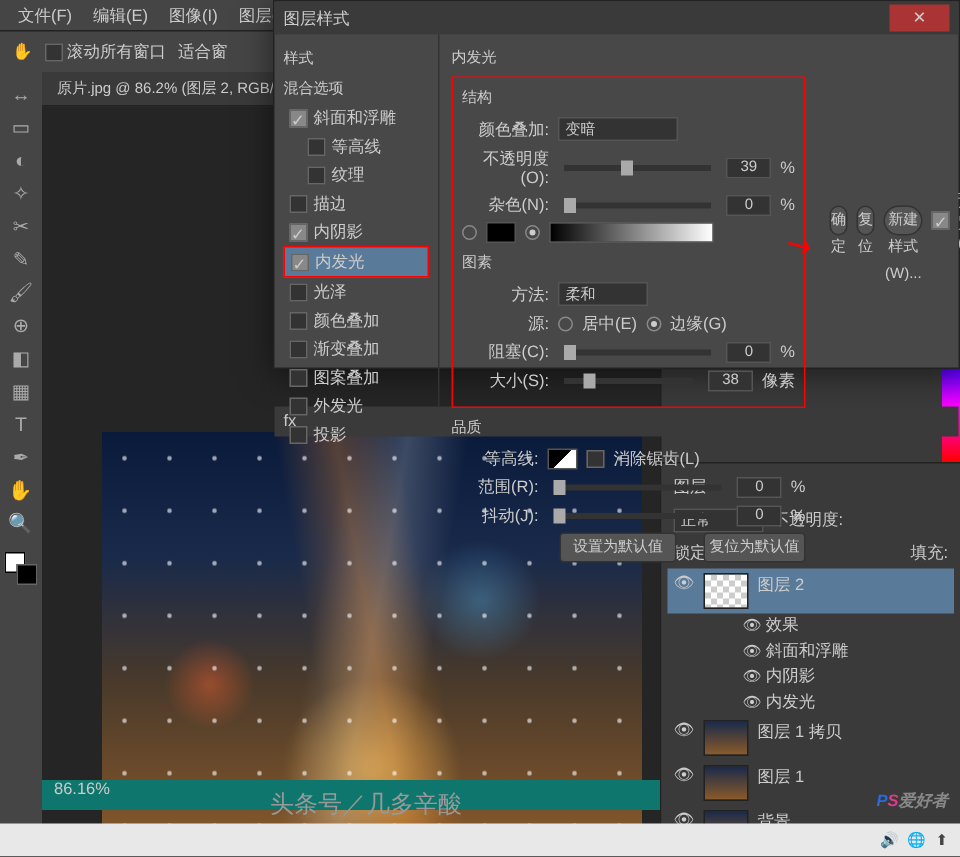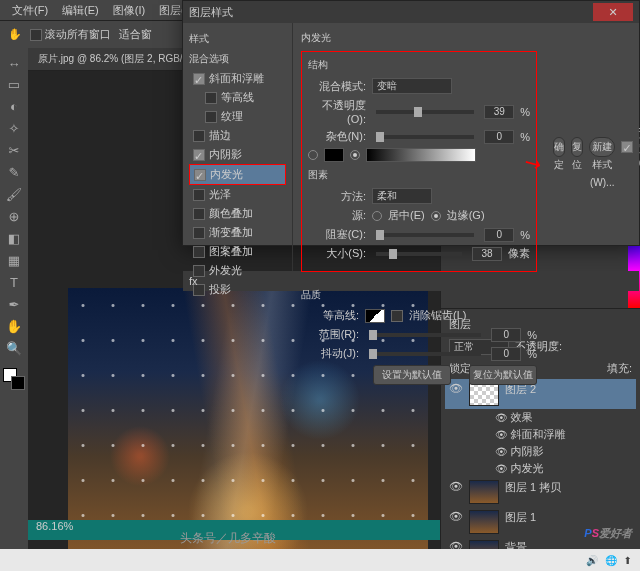--- a/index.html
+++ b/index.html
@@ -37,21 +37,21 @@
 .dlg-title{background:#3a3a3a;height:22px;display:flex;align-items:center;justify-content:space-between;padding:0 6px}
 .dlg-close{width:40px;height:18px;background:#a33;text-align:center;line-height:18px}
 .dlg-body{display:flex;height:248px}
 .dlg-styles{width:110px;padding:6px;border-right:1px solid #333}
 .style-hdr{padding:3px 0;font-size:10px}
 .style-item{display:flex;align-items:center;gap:4px;padding:2px 4px;font-size:10px}
 .style-item.sel{background:#5a7a9a}
 .red-box{border:1px solid red}
 .dlg-mid{flex:1;padding:8px;position:relative}
 .section-title{font-size:10px;margin-bottom:6px}
-.struct-box{border:1px solid red;padding:6px;margin-bottom:16px}
+.struct-box{border:1px solid red;padding:6px;margin-bottom:6px}
 .param-row{display:flex;align-items:center;gap:6px;margin:4px 0;font-size:10px}
 .param-row label{width:58px;text-align:right}
 .slider{flex:1;height:4px;background:#333;position:relative;margin:0 4px}
 .slider .knob{position:absolute;top:-3px;width:8px;height:10px;background:#aaa}
 .numbox{width:30px;height:14px;background:#333;border:1px solid #555;text-align:center;font-size:10px}
 .dropdown{height:16px;background:#333;border:1px solid #555;padding:0 4px;font-size:10px;display:flex;align-items:center}
 .gradient{width:110px;height:14px;background:linear-gradient(90deg,#000,#fff);border:1px solid #555}
 .color-sw{width:20px;height:14px;background:#000;border:1px solid #555}
 .radio{width:10px;height:10px;border:1px solid #888;border-radius:50%;display:inline-block}
 .radio.on::after{content:"";display:block;width:4px;height:4px;background:#ccc;border-radius:50%;margin:2px}
@@ -60,21 +60,21 @@
 .preview-box{width:64px;height:64px;background:#222;border:1px solid #111;margin-top:6px;display:flex;align-items:center;justify-content:center}
 .preview-box div{width:40px;height:40px;background:#000;box-shadow:inset 0 0 8px rgba(255,255,255,.7)}
 .red-arrow{position:absolute;color:red;font-size:20px;right:98px;top:150px;transform:rotate(-30deg)}
 .dlg-foot{height:20px;background:#3a3a3a;display:flex;align-items:center;padding:0 6px;gap:8px;font-size:10px}
 .bottom-bar{position:absolute;bottom:0;left:0;right:0;height:22px;background:#e8e8e8;display:flex;align-items:center;justify-content:flex-end;padding:0 8px;gap:6px}
 .bottom-bar span{color:#444;font-size:10px}
 .watermark{position:absolute;right:8px;bottom:28px;font-size:22px;font-style:italic;font-weight:bold}
 .watermark .p{color:#2a6adb}
 .watermark .s{color:#e03a8a}
 .watermark .rest{color:#888}
-.attrib{position:absolute;bottom:24px;left:180px;font-size:12px;color:#999}
+.attrib{position:absolute;bottom:24px;left:180px;font-size:16px;color:#999}
 </style>
 </head>
 <body>
 
 <div class="menubar">
   <span>文件(F)</span>
   <span>编辑(E)</span>
   <span>图像(I)</span>
   <span>图层(L)</span>
   <span>文字(Y)</span>
@@ -225,21 +225,21 @@
           <span class="chkbox"></span>
           <span>投影</span>
         </div>
     </div>
 
     <div class="dlg-mid">
       <div class="section-title">内发光</div>
       <div class="struct-box">
         <div class="section-title">结构</div>
         <div class="param-row">
-            <label>混合模式:</label>
+            <label>颜色叠加:</label>
             <span class="dropdown" style="width:80px">变暗</span>
           </div>
         <div class="param-row">
             <label>不透明度(O):</label>
             <div class="slider">
               <div class="knob" style="left:39%"></div>
             </div>
             <span class="numbox">39</span>
             <span>%</span>
           </div>

